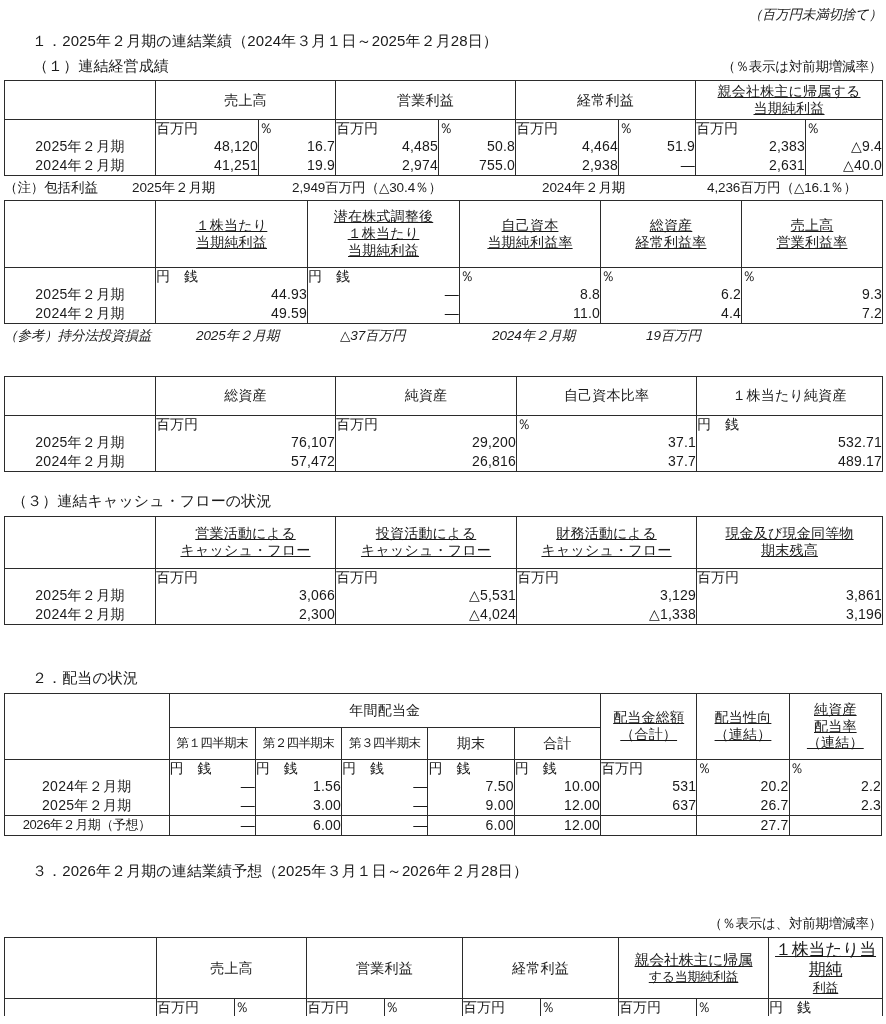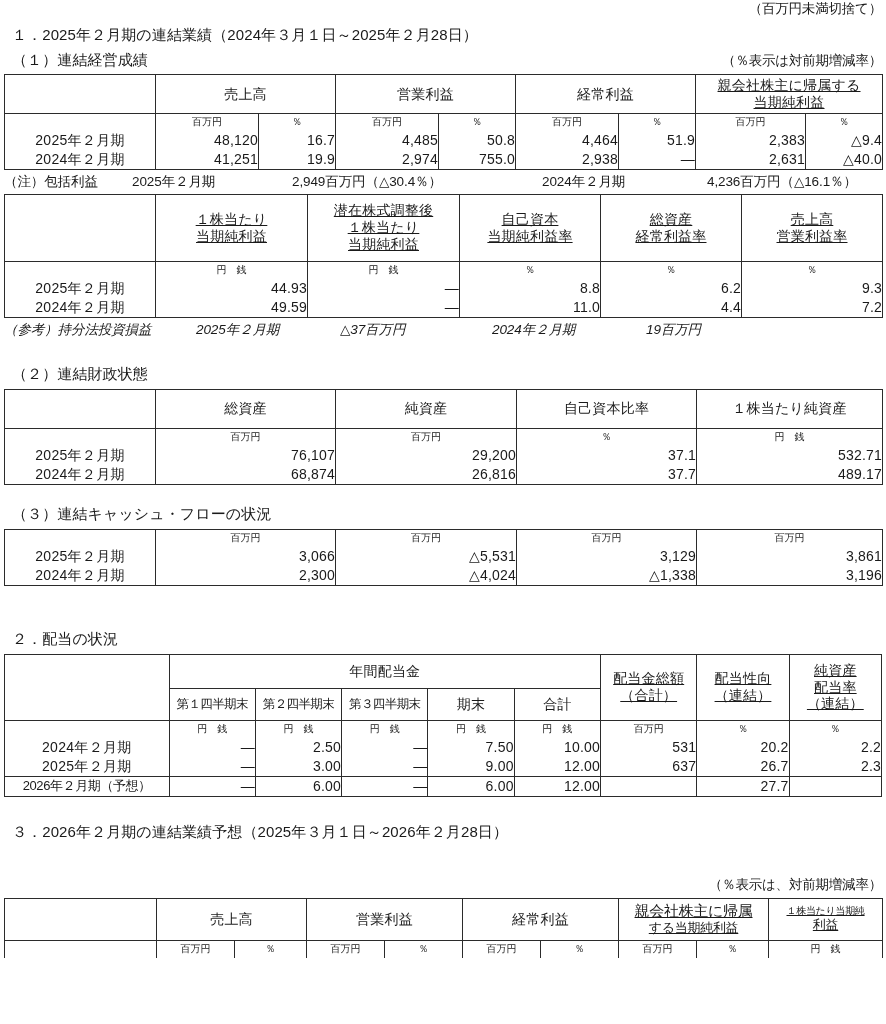--- a/index.html
+++ b/index.html
@@ -29,20 +29,21 @@
     text-align: right;
     font-size: 13.5px;
     padding-right: 4px;
     letter-spacing: -0.2px;
   }
   .sec-title {
     font-size: 15px;
     padding-left: 12px;
     letter-spacing: 0.1px;
     white-space: nowrap;
+    margin-left: 20px;
   }
   .sub-title {
     font-size: 15px;
     padding-left: 12px;
     letter-spacing: 0.1px;
     white-space: nowrap;
   }
   .foot-line {
     font-size: 13.5px;
     padding-left: 4px;
@@ -68,23 +69,23 @@
     background: #fff;
   }
   table.fin th.grp {
     text-align: center;
     font-size: 14px;
     letter-spacing: 0.2px;
     padding: 2px 2px;
   }
   table.fin th.grp.two { line-height: 1.2; text-decoration: underline; }
   td.unit {
-    text-align: center;
+    text-align: left;
     padding-right: 5px;
-    font-size: 10px;
+    font-size: 14px;
     height: 17px;
     margin-top: 24px;
   }
   td.num {
     text-align: right;
     padding-right: 5px;
     font-size: 14px;
     height: 19px;
     letter-spacing: 0.2px;
   }
@@ -102,27 +103,27 @@
   .spacer-20 { height: 20px; }
   .spacer-26 { height: 26px; }
   .spacer-34 { height: 34px; }
   .spacer-44 { height: 44px; }
 </style>
 </head>
 <body>
 
 <div class="page">
 
-  <div class="note-right" style="">（百万円未満切捨て）</div>
+  <div class="note-right" style="padding-top:6px;font-style:italic;">（百万円未満切捨て）</div>
 
   <div class="spacer-8"></div>
 
   <div class="sec-title">１．2025年２月期の連結業績（2024年３月１日～2025年２月28日）</div>
   <div style="height:6px"></div>
-  <div style="position:relative;">
+  <div style="position:relative;padding-left:21px;">
     <div class="sub-title" style="display:inline-block;">（１）連結経営成績</div>
     <div class="note-right" style="position:absolute;right:0;top:1px;">（％表示は対前期増減率）</div>
   </div>
   <div style="height:4px"></div>
 
   <table class="fin">
     <colgroup>
       <col style="width:151px">
         <col style="width:103px">
         <col style="width:77px">
@@ -246,21 +247,20 @@
     </tr>
   </tbody>
     </table>
 
   <div class="foot-line" style="padding-top:3px;font-style:italic;">
     <span class="seg" style="width:192px">（参考）持分法投資損益</span><span class="seg" style="width:144px">2025年２月期</span><span class="seg" style="width:152px">△37百万円</span><span class="seg" style="width:154px">2024年２月期</span><span class="seg">19百万円</span>
   </div>
 
   <div class="spacer-26"></div>
 
-  <div class="sub-title">（２）連結財政状態</div>
   <div style="height:5px"></div>
 
   <table class="fin">
     <colgroup>
       <col style="width:151px">
         <col style="width:180px">
         <col style="width:181px">
       <col style="width:180px">
         <col style="width:186px">
     </colgroup>
@@ -281,21 +281,21 @@
     </tr>
     <tr>
       <td class="rowlab nb nbb">2025年２月期</td>
       <td class="num nb nbb">76,107</td>
       <td class="num nb nbb">29,200</td>
       <td class="num nb nbb">37.1</td>
       <td class="num nb nbb">532.71</td>
     </tr>
     <tr>
       <td class="rowlab nb">2024年２月期</td>
-      <td class="num nb">68,874</td>
+      <td class="num nb">57,472</td>
       <td class="num nb">26,816</td>
       <td class="num nb">37.7</td>
       <td class="num nb">489.17</td>
     </tr>
   </tbody>
     </table>
 
 
   <div class="spacer-20"></div>
 
@@ -304,20 +304,39 @@
 
   <table class="fin">
     <colgroup>
       <col style="width:151px">
         <col style="width:180px">
         <col style="width:181px">
       <col style="width:180px">
         <col style="width:186px">
     </colgroup>
     <tbody>
+        <tr>
+      <th class="grp" style="height:47px"></th>
+      <th class="grp two">
+        <div>営業活動による</div>
+        <div>キャッシュ・フロー</div>
+      </th>
+      <th class="grp two">
+        <div>投資活動による</div>
+        <div>キャッシュ・フロー</div>
+      </th>
+      <th class="grp two">
+        <div>財務活動による</div>
+        <div>キャッシュ・フロー</div>
+      </th>
+      <th class="grp two">
+        <div>現金及び現金同等物</div>
+        <div>期末残高</div>
+      </th>
+    </tr>
     <tr>
       <td class="rowlab nbb"></td>
       <td class="unit nbb">百万円</td>
       <td class="unit nbb">百万円</td>
       <td class="unit nbb">百万円</td>
       <td class="unit nbb">百万円</td>
     </tr>
     <tr>
       <td class="rowlab nb nbb">2025年２月期</td>
       <td class="num nb nbb">3,066</td>
@@ -384,21 +403,21 @@
       <td class="unit nbb">円　銭</td>
       <td class="unit nbb">円　銭</td>
       <td class="unit nbb">円　銭</td>
       <td class="unit nbb">百万円</td>
       <td class="unit nbb">％</td>
       <td class="unit nbb">％</td>
     </tr>
     <tr>
       <td class="rowlab nb nbb">2024年２月期</td>
       <td class="num nb nbb">—</td>
-      <td class="num nb nbb">2.50</td>
+      <td class="num nb nbb">1.56</td>
       <td class="num nb nbb">—</td>
       <td class="num nb nbb">7.50</td>
       <td class="num nb nbb">10.00</td>
       <td class="num nb nbb">531</td>
       <td class="num nb nbb">20.2</td>
       <td class="num nb nbb">2.2</td>
     </tr>
     <tr>
       <td class="rowlab nb">2025年２月期</td>
       <td class="num nb">—</td>
@@ -448,21 +467,21 @@
         <tr>
       <th class="grp" style="height:37px"></th>
       <th class="grp" colspan="2">売上高</th>
       <th class="grp" colspan="2">営業利益</th>
       <th class="grp" colspan="2">経常利益</th>
       <th class="grp two" colspan="2">
         <div style="font-size:15px;letter-spacing:-0.3px">親会社株主に帰属</div>
         <div style="font-size:13px;letter-spacing:-0.3px">する当期純利益</div>
       </th>
       <th class="grp two">
-        <div style="font-size:10px;letter-spacing:-0.3px">１株当たり当期純</div>
+        <div style="font-size:17px;letter-spacing:-0.3px">１株当たり当期純</div>
         <div style="font-size:13px;letter-spacing:-0.3px">利益</div>
       </th>
     </tr>
     <tr>
       <td class="rowlab nbb"></td>
       <td class="unit nbb">百万円</td>
       <td class="unit nbb">％</td>
       <td class="unit nbb">百万円</td>
       <td class="unit nbb">％</td>
       <td class="unit nbb">百万円</td>

